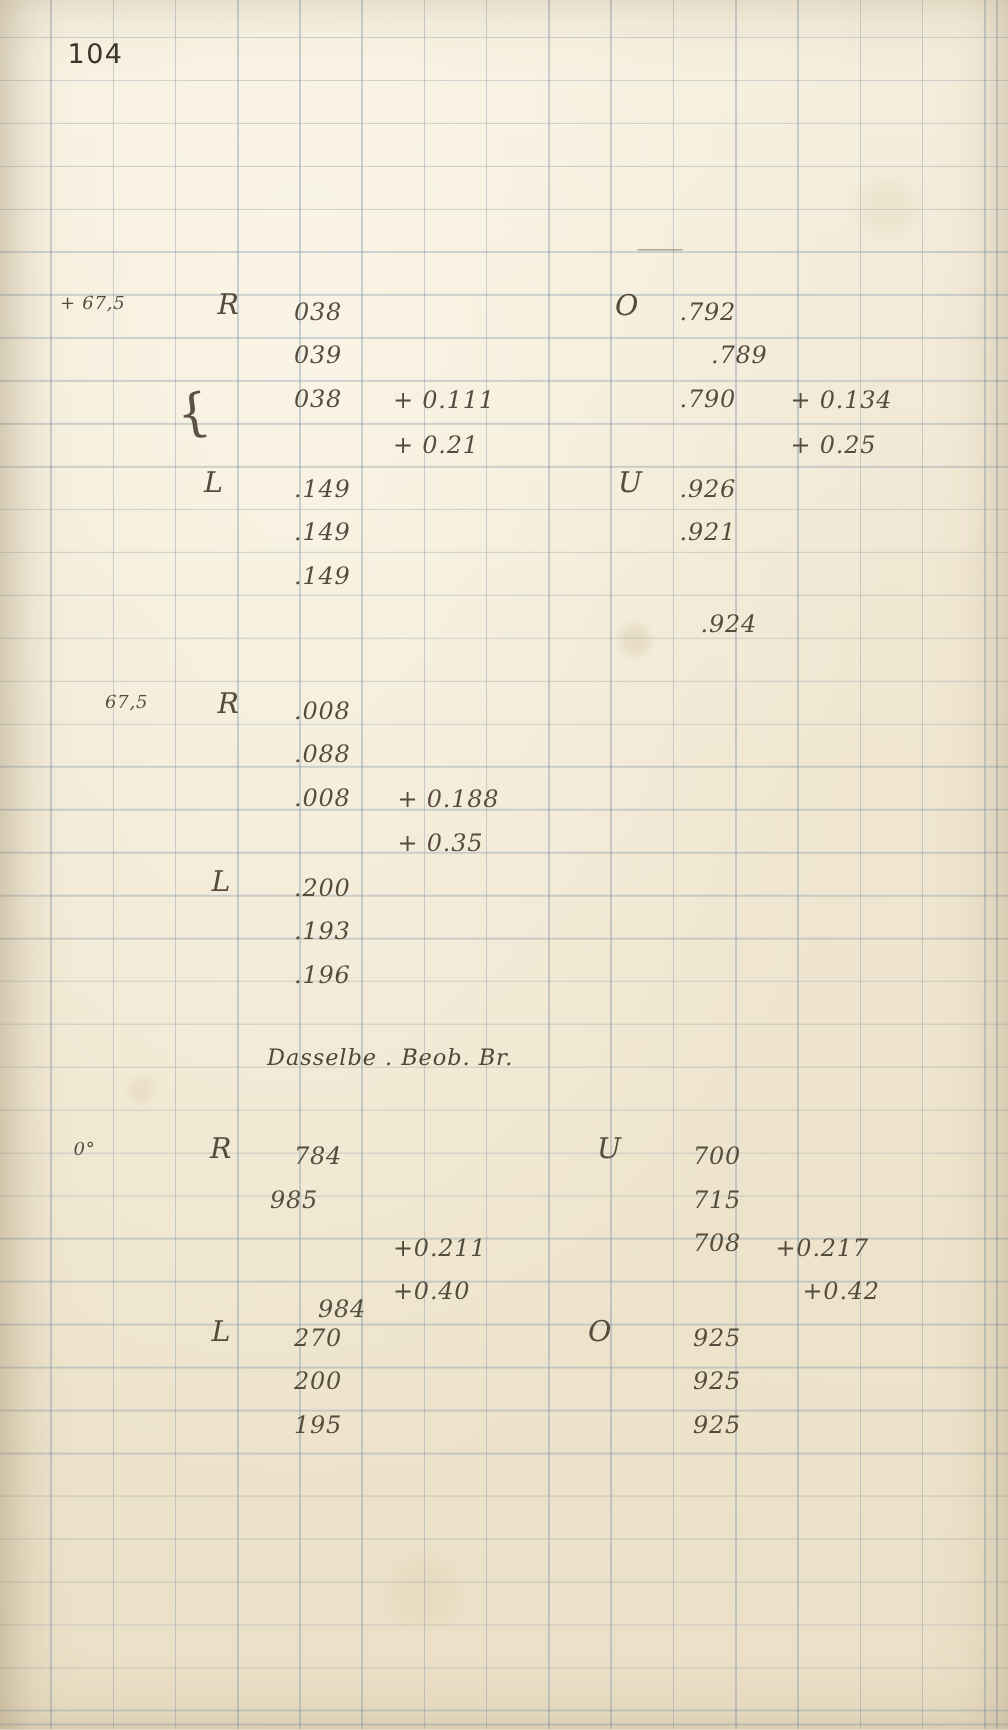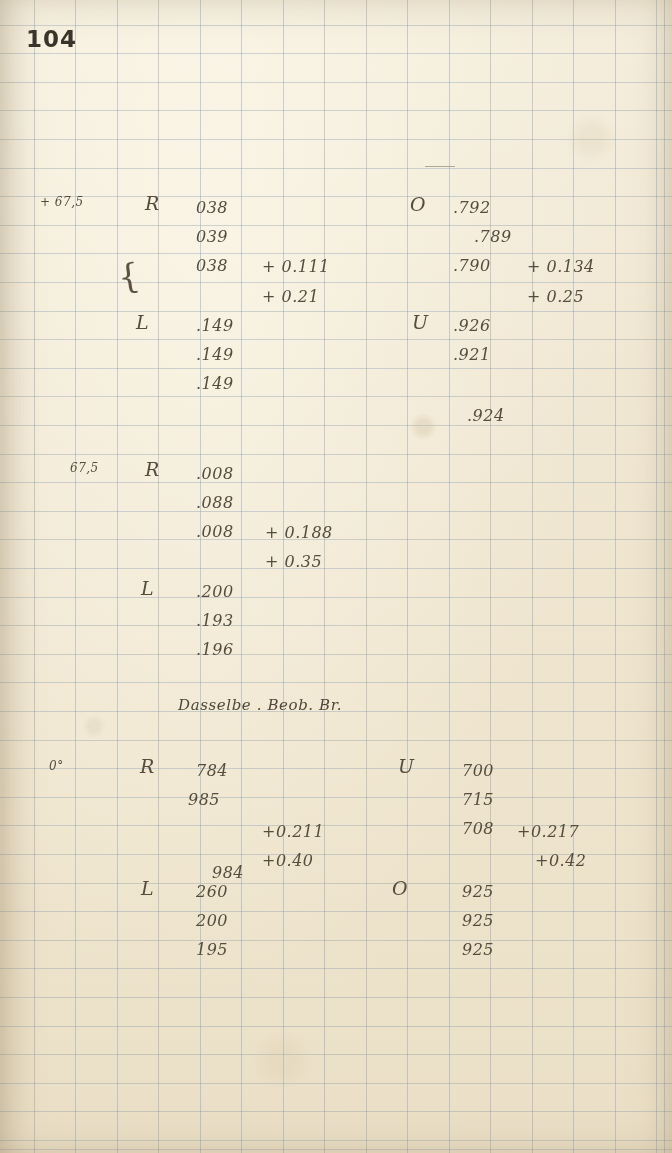--- a/index.html
+++ b/index.html
@@ -82,24 +82,25 @@
   }
   .num {
     font-size: 16px;
   }
   .sym {
     font-size: 12px;
   }
   .pagenum {
     font-family: "DejaVu Sans", sans-serif;
     font-style: normal;
-    font-weight: 700;
-    font-size: 23px;
+    font-weight: 400;
+    font-size: 18px;
     color: #3a332a;
     letter-spacing: 1px;
+    margin-left: 19px;
   }
   .heading {
     font-size: 15px;
     font-style: italic;
     color: #4f4738;
     letter-spacing: 0.6px;
   }
   .letter {
     font-size: 19px;
     font-style: italic;
@@ -175,28 +176,28 @@
   <div class="ink hand num" style="left:196px; top:584px;">.200</div>
   <div class="ink hand num" style="left:196px; top:613px;">.193</div>
   <div class="ink hand num" style="left:196px; top:642px;">.196</div>
 
   <div class="ink hand heading" style="left:178px; top:698px;">Dasselbe . Beob. Br.</div>
 
   <div class="ink hand sym" style="left:49px; top:760px;">0°</div>
   <div class="ink hand letter" style="left:140px; top:757px;">R</div>
 
   <div class="ink hand num" style="left:196px; top:763px;">784</div>
-  <div class="ink hand num" style="left:188px; top:792px;">985</div>
+  <div class="ink hand num" style="left:180px; top:792px;">985</div>
   <div class="ink hand num" style="left:212px; top:821px;margin-top:44px;">984</div>
 
   <div class="ink hand num" style="left:262px; top:824px;">+0.211</div>
   <div class="ink hand num" style="left:262px; top:853px;">+0.40</div>
 
   <div class="ink hand letter" style="left:141px; top:879px;">L</div>
-  <div class="ink hand num" style="left:196px; top:884px;">260</div>
+  <div class="ink hand num" style="left:196px; top:884px;">270</div>
   <div class="ink hand num" style="left:196px; top:913px;">200</div>
   <div class="ink hand num" style="left:196px; top:942px;">195</div>
 
   <div class="ink hand letter" style="left:398px; top:757px;">U</div>
   <div class="ink hand num" style="left:462px; top:763px;">700</div>
   <div class="ink hand num" style="left:462px; top:792px;">715</div>
   <div class="ink hand num" style="left:462px; top:821px;">708</div>
 
   <div class="ink hand num" style="left:517px; top:824px;">+0.217</div>
   <div class="ink hand num" style="left:535px; top:853px;">+0.42</div>

